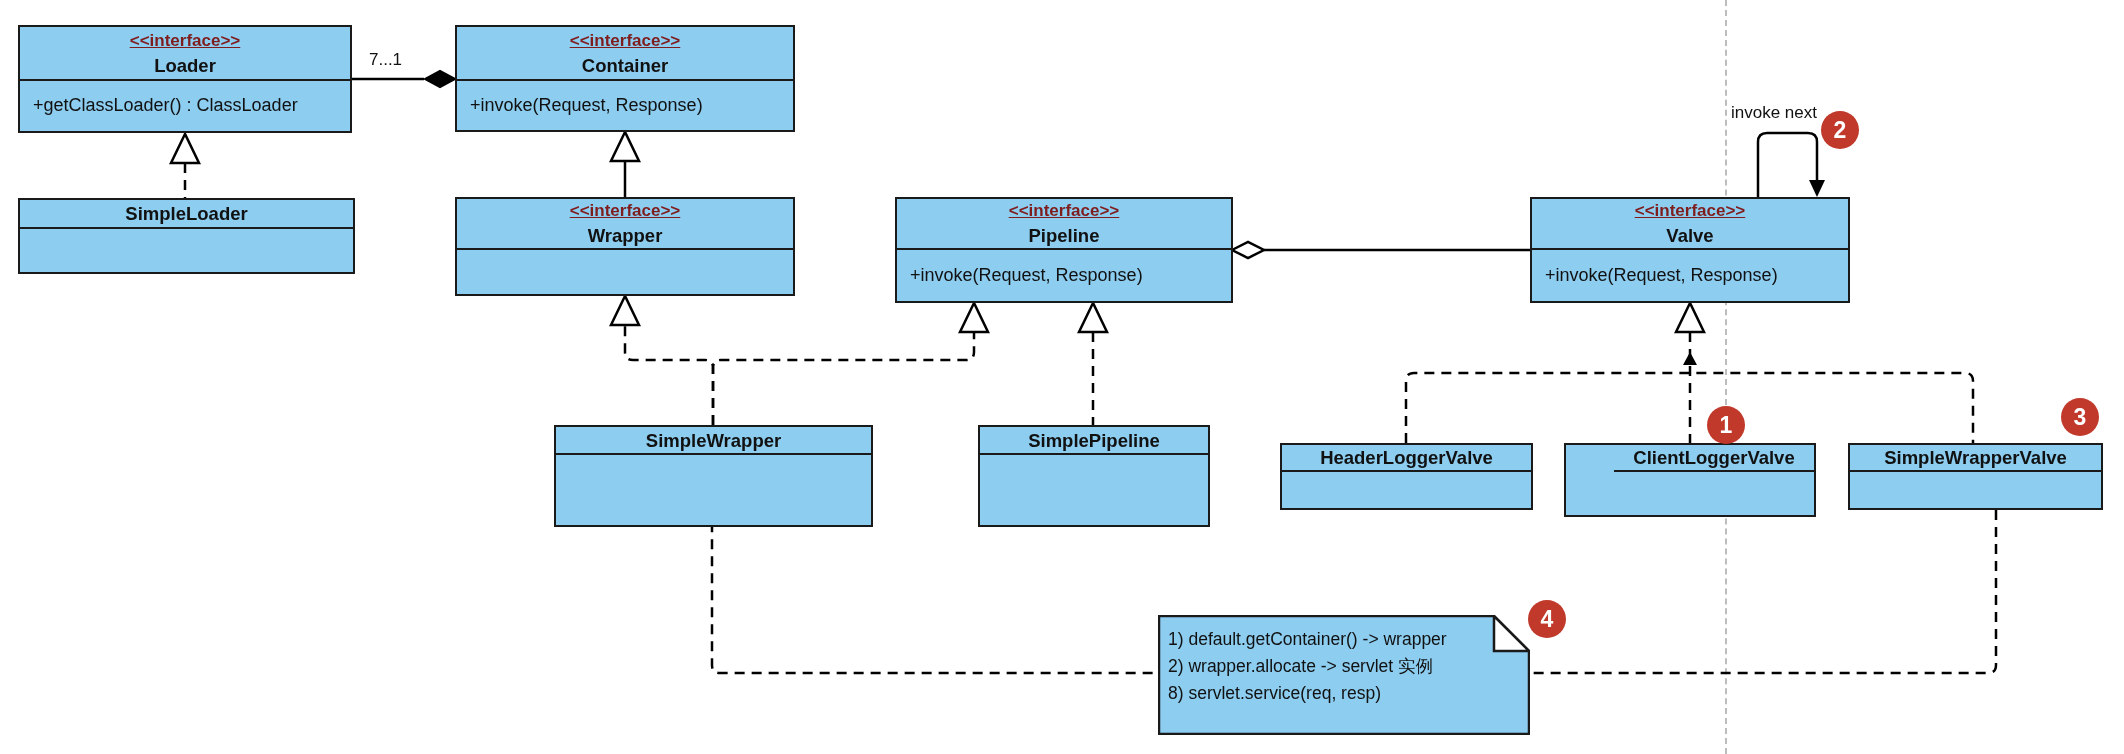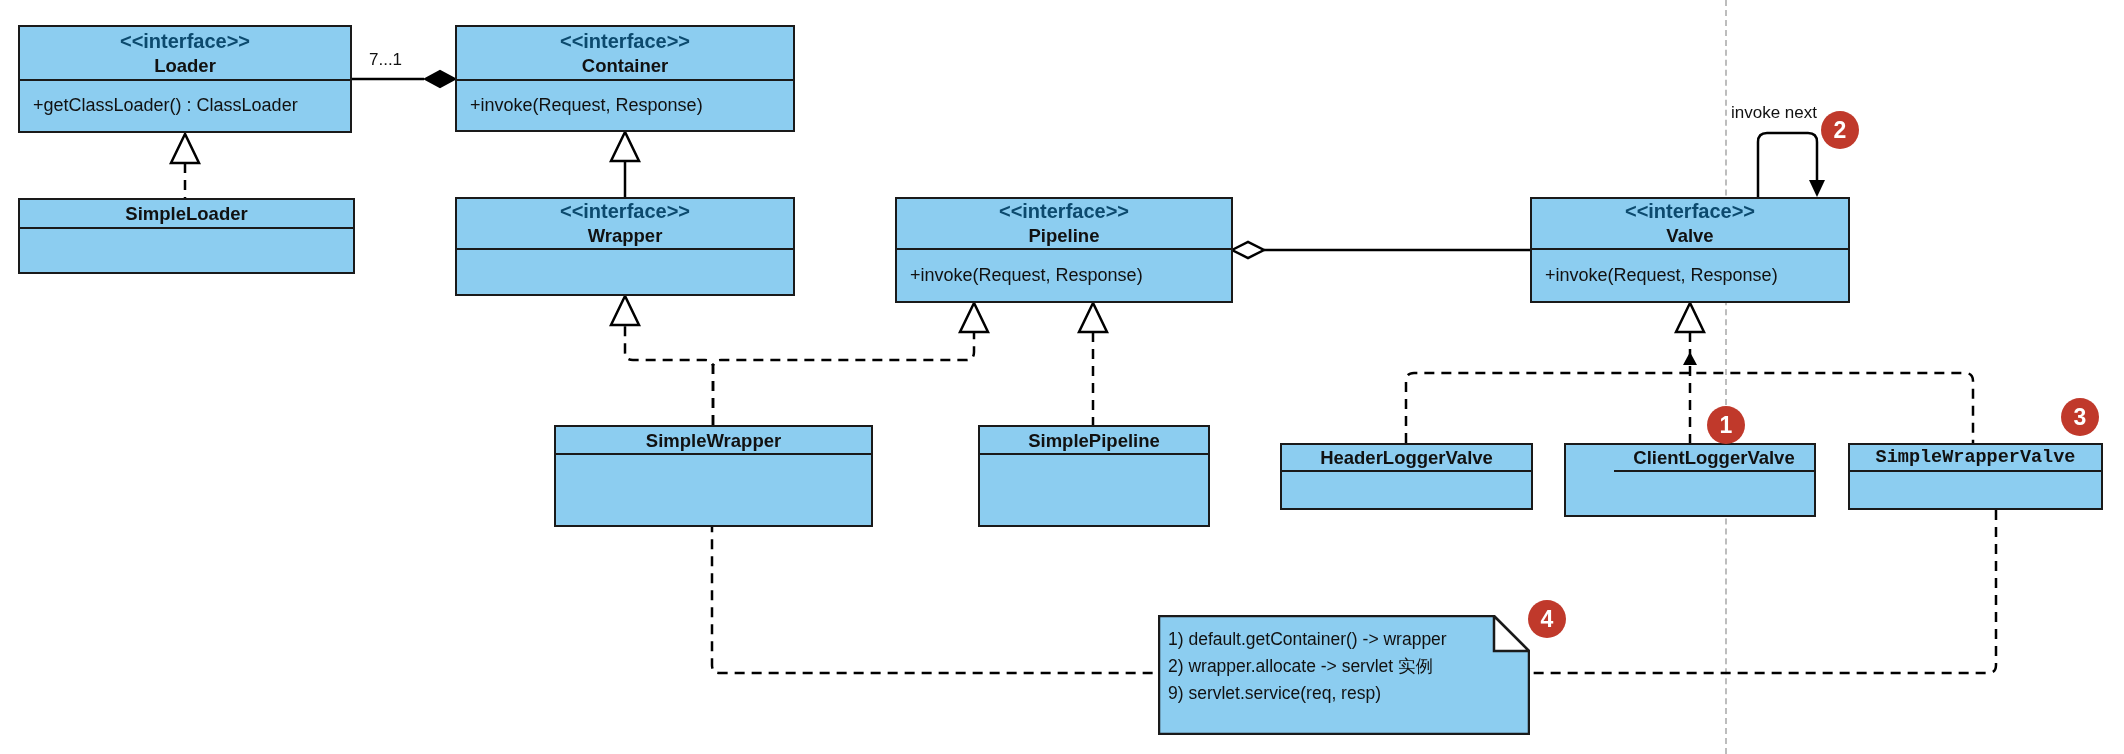--- a/index.html
+++ b/index.html
@@ -22,21 +22,21 @@
   .edge{stroke:var(--connector);stroke-width:2.5;fill:none;}
   .edge.dashed{stroke-dasharray:10 7;}
   .tri{fill:#ffffff;stroke:var(--connector);stroke-width:2.5;}
   .diamond-filled{fill:var(--connector);stroke:var(--connector);stroke-width:2;}
   .diamond-open{fill:#ffffff;stroke:var(--connector);stroke-width:2.5;}
   .arrow-solid{fill:var(--connector);stroke:none;}
 
   
   .uml-box{position:absolute;background:var(--class-fill);border:2.5px solid var(--class-border);z-index:2;}
   .uml-head{border-bottom:2.5px solid var(--class-border);display:flex;flex-direction:column;justify-content:center;text-align:center;}
-  .stereo{font-size:20px;font-weight:bold;line-height:24px;color:#0c4a6e;}
+  .stereo{font-size:17px;font-weight:bold;line-height:24px;color:#7f1d1d;text-decoration:underline;}
   .cname{font-size:18.5px;font-weight:bold;line-height:25px;color:#111;}
   .uml-body{font-size:18px;color:#111;display:flex;align-items:center;padding-left:13px;}
 
   
   .edge-label{position:absolute;font-size:17px;color:#111;z-index:3;white-space:nowrap;}
 
   
   .note{position:absolute;left:1158px;top:615px;width:372px;height:120px;z-index:4;}
   .note svg{position:absolute;left:0;top:0;}
   .note-shape{fill:var(--class-fill);stroke:var(--class-border);stroke-width:2.5;}
@@ -156,39 +156,39 @@
     <div class="uml-body"></div>
   </div>
 
   <div class="uml-box" style="left:1564px;top:443px;width:252px;height:74px;padding-left:48px;">
     <div class="uml-head" style="height:27px;">
       <div class="cname" style="line-height:22px;">ClientLoggerValve</div>
     </div>
     <div class="uml-body"></div>
   </div>
 
-  <div class="uml-box" style="left:1848px;top:443px;width:255px;height:67px;font-family:Liberation Mono, monospace;">
+  <div class="uml-box" style="left:1848px;top:443px;width:255px;height:67px;">
     <div class="uml-head" style="height:27px;">
       <div class="cname" style="line-height:22px;">SimpleWrapperValve</div>
     </div>
     <div class="uml-body"></div>
   </div>
 
   <div class="edge-label" style="left:369px;top:50px;">7...1</div>
   <div class="edge-label" style="left:1731px;top:103px;">invoke next</div>
 
   <div class="note">
     <svg width="372" height="120">
       <polygon class="note-shape" points="1,1 336,1 371,36 371,119 1,119"></polygon>
       <path class="note-fold" d="M336,1 V36 H371 Z"></path>
     </svg>
     <div class="note-text">
       <div>1) default.getContainer() -&gt; wrapper</div>
       <div>2) wrapper.allocate -&gt; servlet 实例</div>
-      <div>9) servlet.service(req, resp)</div>
+      <div>8) servlet.service(req, resp)</div>
     </div>
   </div>
 
   <div class="badge" style="left:1707px;top:406px;">1</div>
   <div class="badge" style="left:1821px;top:111px;">2</div>
   <div class="badge" style="left:2061px;top:398px;">3</div>
   <div class="badge" style="left:1528px;top:600px;">4</div>
 
 </div>
 

